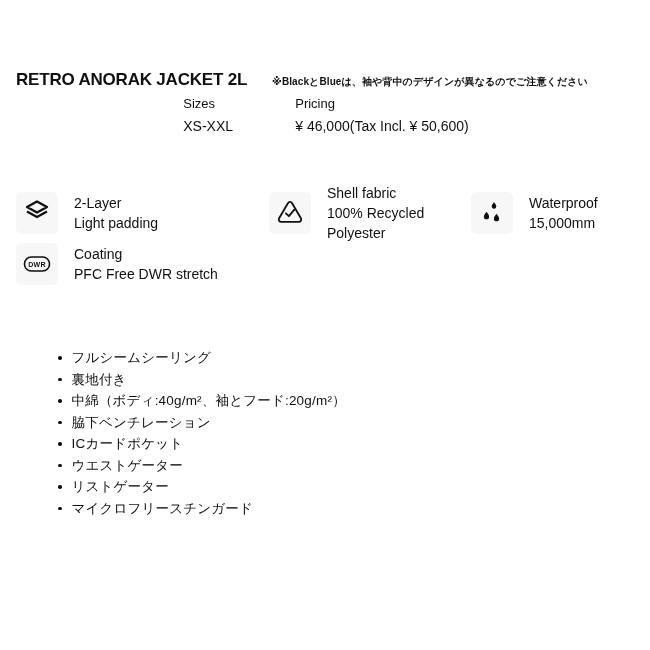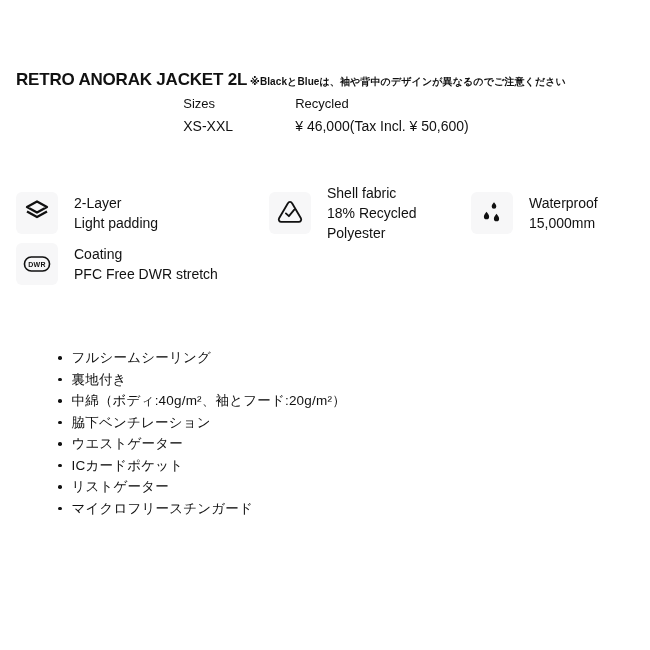--- a/index.html
+++ b/index.html
@@ -6,21 +6,21 @@
   html, body { margin: 0; padding: 0; background: #ffffff; }
   body {
     width: 650px; height: 650px; overflow: hidden;
     font-family: "Liberation Sans", "DejaVu Sans", sans-serif;
     color: #111111;
     -webkit-font-smoothing: antialiased;
   }
   .page { width: 650px; height: 650px; padding: 71px 14px 0 16px; background: #ffffff; }
 
   
-  .header { display: flex; align-items: baseline; gap: 3px; }
+  .header { display: flex; align-items: baseline; gap: 25px; }
   .title {
     margin: 0; font-size: 17px; font-weight: 800; letter-spacing: -0.2px;
     line-height: 18px; white-space: nowrap;
   }
   .note { font-size: 10px; font-weight: 700; letter-spacing: 0.1px; white-space: nowrap; }
 
   
   .description {
     margin: 16px 0 0; width: 622px;
     font-size: 13.5px; line-height: 19.5px; letter-spacing: 0.2px;
@@ -71,21 +71,21 @@
     <span class="note">※BlackとBlueは、袖や背中のデザインが異なるのでご注意ください</span>
   </div>
 
 
   <div class="specs">
     <div class="spec-col-sizes">
       <div class="spec-label">Sizes</div>
       <div class="spec-value">XS-XXL</div>
     </div>
     <div class="spec-col-pricing">
-      <div class="spec-label">Recycled</div>
+      <div class="spec-label">Pricing</div>
       <div class="spec-value">¥ 46,000(Tax Incl. ¥ 50,600)</div>
     </div>
   </div>
 
   <div class="features">
 
     <div class="feature">
       <span class="icon-box">
         <svg width="42" height="42" viewBox="0 0 42 42">
           <path class="stroke" d="M21 9.5 L31 15 L21 20.5 L11 15 Z" stroke-width="2.3" stroke-linejoin="round"></path>
@@ -102,21 +102,21 @@
 
     <div class="feature">
       <span class="icon-box">
         <svg width="42" height="42" viewBox="0 0 42 42">
           <path class="stroke" d="M18.9 11.2 A2.4 2.4 0 0 1 23.1 11.2 L31.9 26.3 A2.4 2.4 0 0 1 29.8 29.9 H12.2 A2.4 2.4 0 0 1 10.1 26.3 Z" stroke-width="1.8" stroke-linejoin="round"></path>
           <path class="stroke" d="M16.9 21.4 L19.9 24.2 L25.3 17.7" stroke-width="1.8" stroke-linecap="round" stroke-linejoin="round"></path>
         </svg>
       </span>
       <div class="feature-text">
         <div class="feature-title">Shell fabric</div>
-        <div class="feature-subtitle">18% Recycled Polyester</div>
+        <div class="feature-subtitle">100% Recycled Polyester</div>
       </div>
     </div>
 
     <div class="feature">
       <span class="icon-box">
         <svg width="42" height="42" viewBox="0 0 42 42">
           <path class="fill" d="M23 10.2 c1.5 1.9 2.3 2.9 2.3 4.3 a2.3 2.3 0 1 1 -4.6 0 c0 -1.4 0.8 -2.4 2.3 -4.3 Z"></path>
           <path class="fill" d="M15.5 19.8 c1.7 2.1 2.6 3.3 2.6 4.9 a2.6 2.6 0 1 1 -5.2 0 c0 -1.6 0.9 -2.8 2.6 -4.9 Z"></path>
           <path class="fill" d="M25.5 21.8 c1.7 2.1 2.6 3.3 2.6 4.9 a2.6 2.6 0 1 1 -5.2 0 c0 -1.6 0.9 -2.8 2.6 -4.9 Z"></path>
         </svg>
@@ -154,25 +154,25 @@
     <li>
         <span class="bullet-dot"></span>
         <span>中綿（ボディ:40g/m²、袖とフード:20g/m²）</span>
       </li>
     <li>
         <span class="bullet-dot"></span>
         <span>脇下ベンチレーション</span>
       </li>
     <li>
         <span class="bullet-dot"></span>
-        <span>ウエストゲーター</span>
+        <span>ICカードポケット</span>
       </li>
     <li>
         <span class="bullet-dot"></span>
-        <span>ICカードポケット</span>
+        <span>ウエストゲーター</span>
       </li>
     <li>
         <span class="bullet-dot"></span>
         <span>リストゲーター</span>
       </li>
     <li>
         <span class="bullet-dot"></span>
         <span>マイクロフリースチンガード</span>
       </li>
   </ul>

